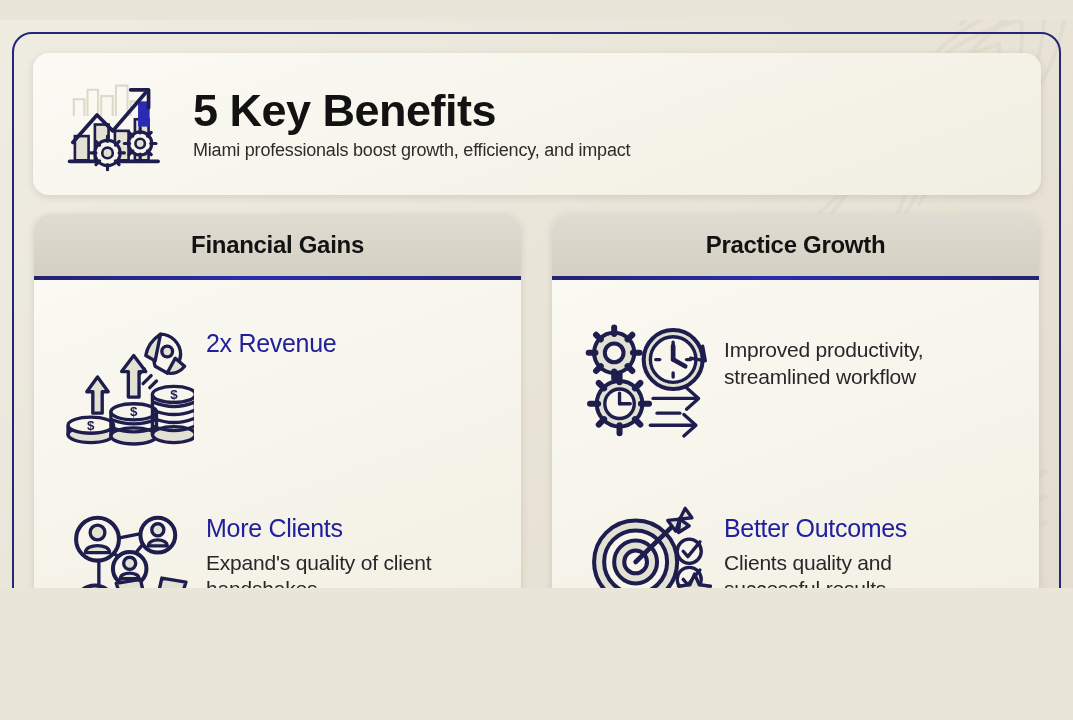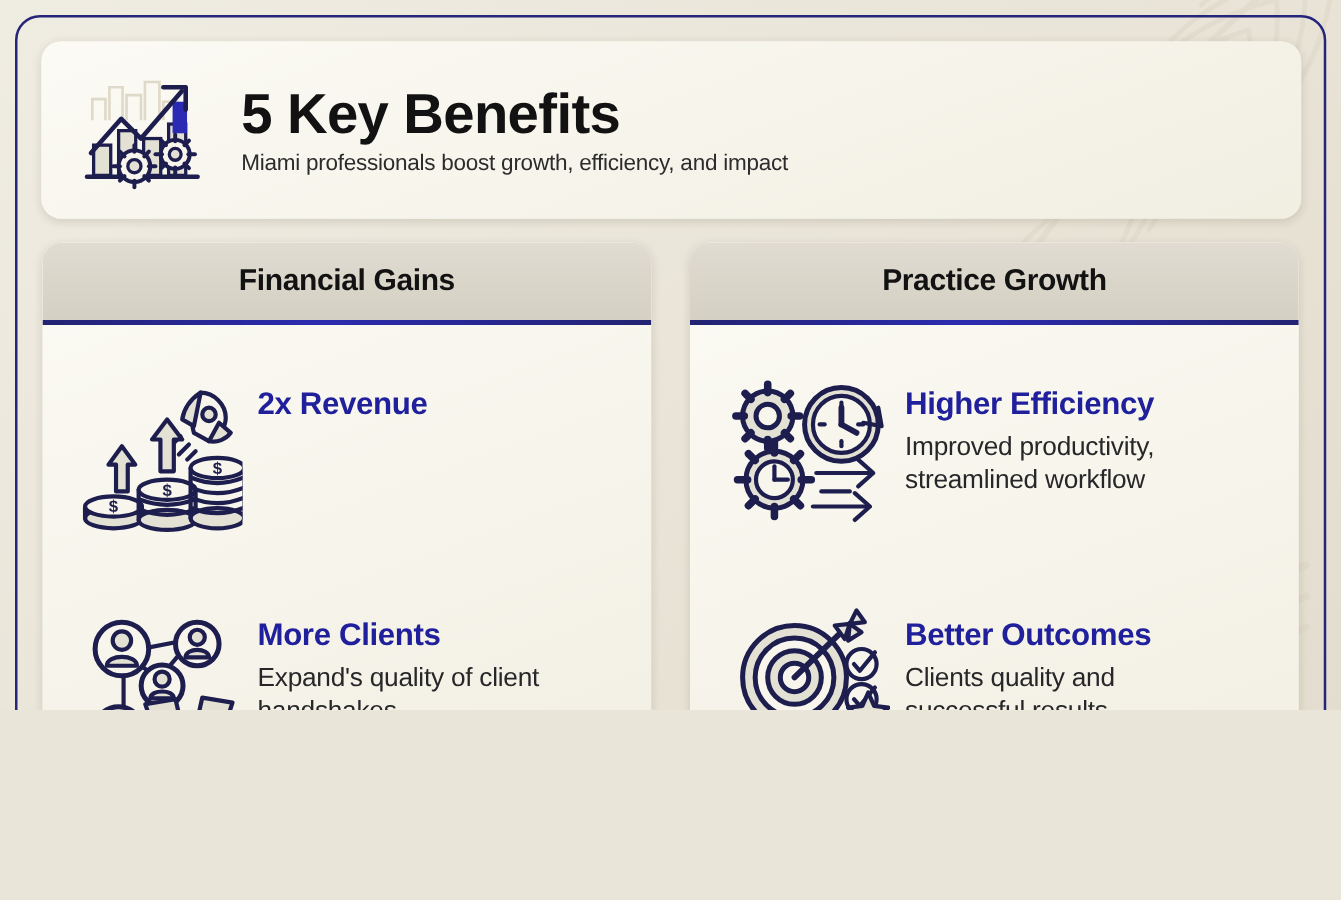--- a/index.html
+++ b/index.html
@@ -12,20 +12,21 @@
     font-family: "Liberation Sans", sans-serif;
   }
 
   #canvas {
     position: relative;
     width: 1073px;
     height: 568px;
     background:
       linear-gradient(140deg, #efece2 0%, #eae6da 40%, #e6e1d3 75%, #e2ddce 100%);
     overflow: hidden;
+    margin-top: 20px;
   }
 
   
   .palm {
     position: absolute;
     top: -70px;
     right: -40px;
     width: 420px;
     height: 360px;
     opacity: 0.55;
@@ -126,21 +127,21 @@
     width: 158px;
     height: 150px;
     display: flex;
     align-items: center;
     justify-content: center;
   }
   .benefit-icon svg { width: 134px; height: 130px; }
   .benefit-text { padding-top: 22px; }
   .benefit-title {
     font-size: 25px;
-    font-weight: bold;
+    font-weight: normal;
     color: #20209c;
     letter-spacing: -0.3px;
     line-height: 1.1;
   }
   .benefit-desc {
     margin-top: 7px;
     font-size: 21px;
     color: #27272a;
     line-height: 1.28;
     letter-spacing: -0.2px;
@@ -420,21 +421,20 @@
             <g class="ink-t">
               <path d="M112 118 H178"></path>
               <path d="M162 102 L180 118 L162 134"></path>
               <path d="M118 140 H152"></path>
               <path d="M108 158 H174"></path>
               <path d="M158 142 L176 158 L158 174"></path>
             </g>
           </svg>
         </div>
         <div class="benefit-text">
-          <div class="benefit-title">Higher Efficiency</div>
           <div class="benefit-desc">Improved productivity, streamlined workflow</div>
         </div>
       </div>
 
       <div class="benefit">
         <div class="benefit-icon">
           <svg viewBox="0 0 200 190">
 
             <path class="ink-t fill-l" d="M48 134 L28 158 L44 172 L64 148 Z"></path>
 

